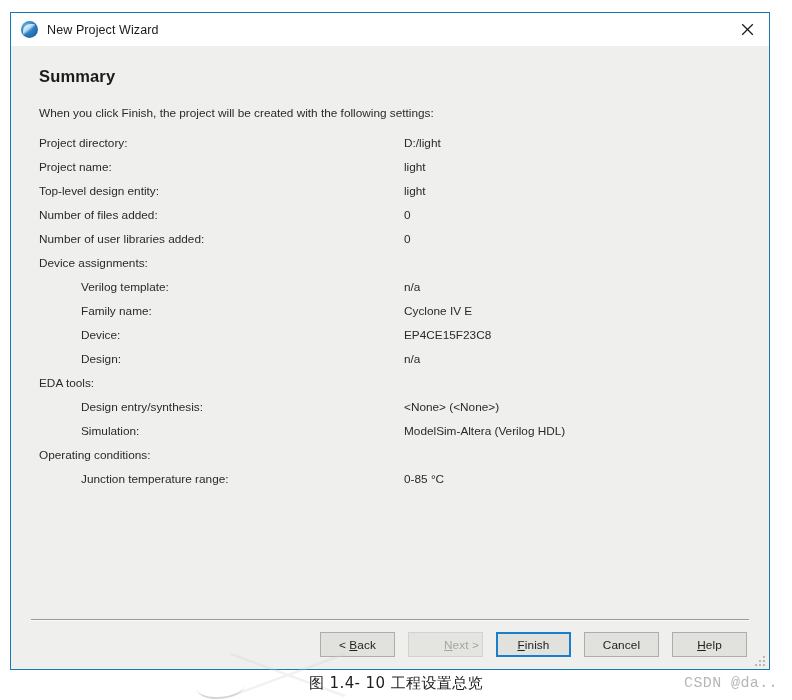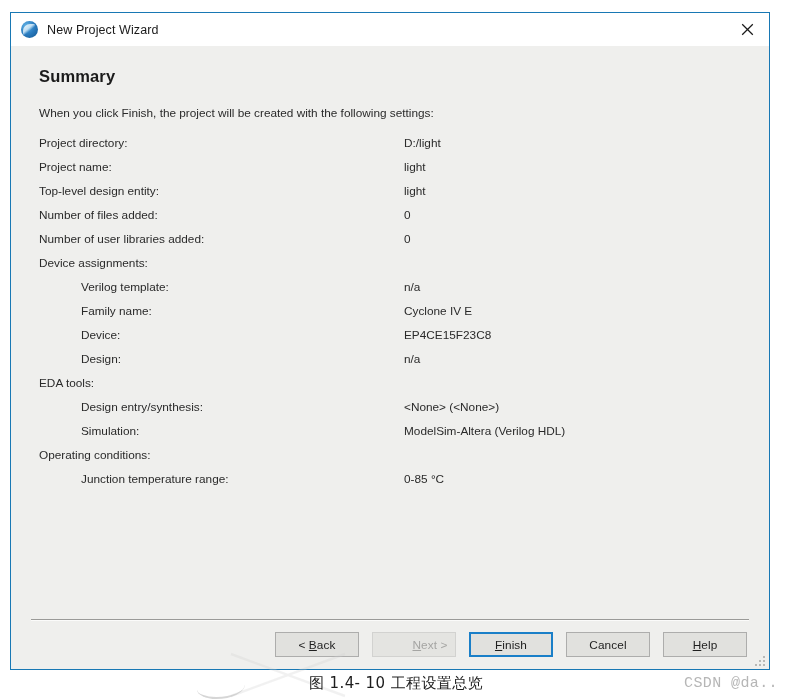--- a/index.html
+++ b/index.html
@@ -146,21 +146,21 @@
     background: #fbfbfa;
   }
   #buttons {
     position: absolute;
     right: 22px;
     top: 13px;
     display: flex;
     gap: 13px;
   }
   .btn {
-    width: 84px;
+    width: 75px;
     height: 25px;
     box-sizing: border-box;
     border: 1px solid #adadac;
     background: #e1e1de;
     font-family: "Liberation Sans", sans-serif;
     font-size: 11.8px;
     color: #1e1e1e;
     display: flex;
     align-items: center;
     justify-content: center;

